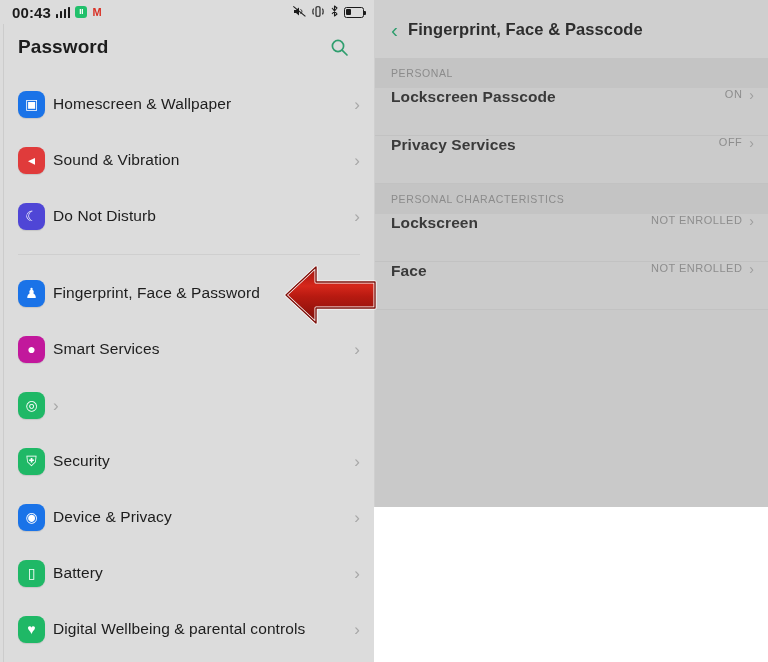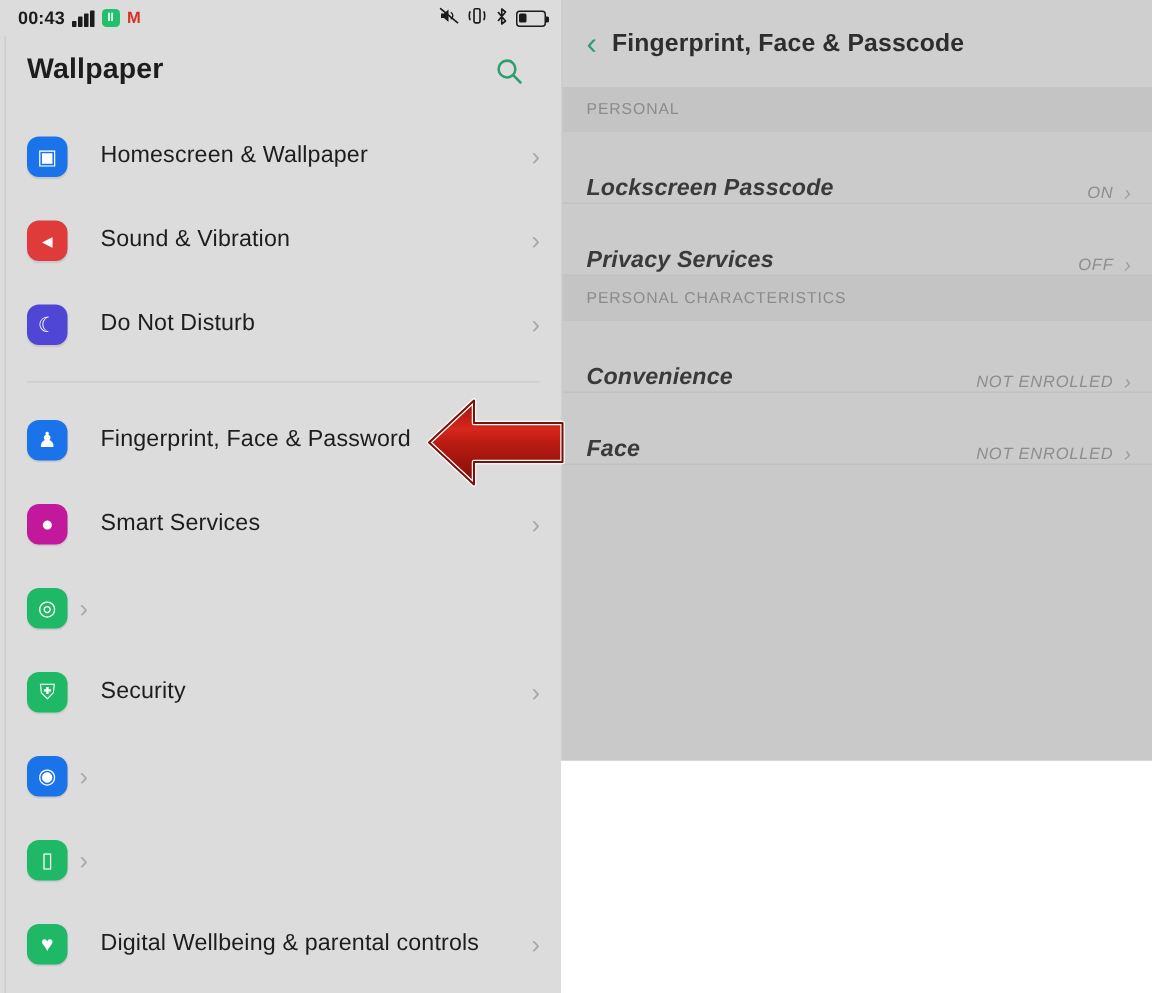--- a/index.html
+++ b/index.html
@@ -46,21 +46,21 @@
     align-items: center;
     justify-content: space-between;
     background: #dcdcdc;
   }
   .status-left, .status-right {
     display: flex;
     align-items: center;
     gap: 5px;
   }
   .status-time {
-    font-size: 12px;
+    font-size: 15px;
     font-weight: 700;
     color: #1b1b1b;
     letter-spacing: 0.1px;
   }
   .signal-bars {
     display: flex;
     align-items: flex-end;
     gap: 1.5px;
     height: 11px;
   }
@@ -167,21 +167,21 @@
     flex: 0 0 27px;
     display: flex;
     align-items: center;
     justify-content: center;
     color: #fff;
     font-size: 14px;
     line-height: 1;
     box-shadow: 0 1px 1px rgba(0,0,0,0.10);
   }
   .row-label {
-    margin-left: 22px;
+    margin-left: 8px;
     flex: 1 1 auto;
     font-size: 15.5px;
     color: #1d1d1d;
     line-height: 1.2;
     letter-spacing: 0.1px;
   }
   .row-chevron {
     flex: 0 0 auto;
     color: #a8a8a8;
     font-size: 17px;
@@ -233,26 +233,25 @@
     padding: 0 16px;
     font-size: 10.5px;
     font-weight: 400;
     letter-spacing: 0.6px;
     color: #8b8b8b;
     background: #c4c4c4;
   }
   .pref-row {
     height: 48px;
     display: flex;
-    align-items: flex-end;
+    align-items: flex-start;
     padding: 0 14px 0 16px;
     background: #cbcbcb;
     border-bottom: 1px solid #c2c2c2;
     cursor: pointer;
-    font-style: italic;
   }
   .pref-label {
     flex: 1 1 auto;
     font-size: 15.5px;
     font-weight: 700;
     color: #3a3a3a;
     letter-spacing: 0.1px;
   }
   .pref-value {
     font-size: 11px;
@@ -321,21 +320,21 @@
             <path d="M2 3L7 9L4.5 11V1L7 3L2 9" stroke="#1b1b1b" stroke-width="1.1" fill="none" stroke-linejoin="round"></path>
           </svg>
         </span>
         <span class="battery">
             <i></i>
           </span>
       </div>
     </div>
 
     <div id="settings-header">
-      <span id="settings-title">Wallpaper</span>
+      <span id="settings-title">Password</span>
       <span id="search-icon-btn">
         <svg width="19" height="19" viewBox="0 0 19 19" fill="none" aria-hidden="true">
           <circle cx="8" cy="8" r="5.6" stroke="#2f9e6e" stroke-width="1.7"></circle>
           <path d="M12.3 12.3L17 17" stroke="#2f9e6e" stroke-width="1.7" stroke-linecap="round"></path>
         </svg>
       </span>
     </div>
 
     <div id="settings-list">
         <div class="settings-row">
@@ -368,24 +367,26 @@
           <span class="row-icon" style="background: rgb(31, 184, 102);">◎</span>
           <span class="row-chevron">›</span>
         </div>
         <div class="settings-row">
           <span class="row-icon" style="background: rgb(31, 184, 102);">⛨</span>
           <span class="row-label">Security</span>
           <span class="row-chevron">›</span>
         </div>
         <div class="settings-row">
           <span class="row-icon" style="background: rgb(26, 115, 232);">◉</span>
+          <span class="row-label">Device &amp; Privacy</span>
           <span class="row-chevron">›</span>
         </div>
         <div class="settings-row">
           <span class="row-icon" style="background: rgb(31, 184, 102);">▯</span>
+          <span class="row-label">Battery</span>
           <span class="row-chevron">›</span>
         </div>
         <div class="settings-row">
           <span class="row-icon" style="background: rgb(31, 184, 102);">♥</span>
           <span class="row-label">Digital Wellbeing &amp; parental controls</span>
           <span class="row-chevron">›</span>
         </div>
       </div>
   </div>
 
@@ -401,21 +402,21 @@
           <span class="pref-value">ON</span>
           <span class="pref-chevron">›</span>
         </div>
         <div class="pref-row">
           <span class="pref-label">Privacy Services</span>
           <span class="pref-value">OFF</span>
           <span class="pref-chevron">›</span>
         </div>
         <div class="section-head">PERSONAL CHARACTERISTICS</div>
         <div class="pref-row">
-          <span class="pref-label">Convenience</span>
+          <span class="pref-label">Lockscreen</span>
           <span class="pref-value">NOT ENROLLED</span>
           <span class="pref-chevron">›</span>
         </div>
         <div class="pref-row">
           <span class="pref-label">Face</span>
           <span class="pref-value">NOT ENROLLED</span>
           <span class="pref-chevron">›</span>
         </div>
       </div>
     <div id="right-filler"></div>

